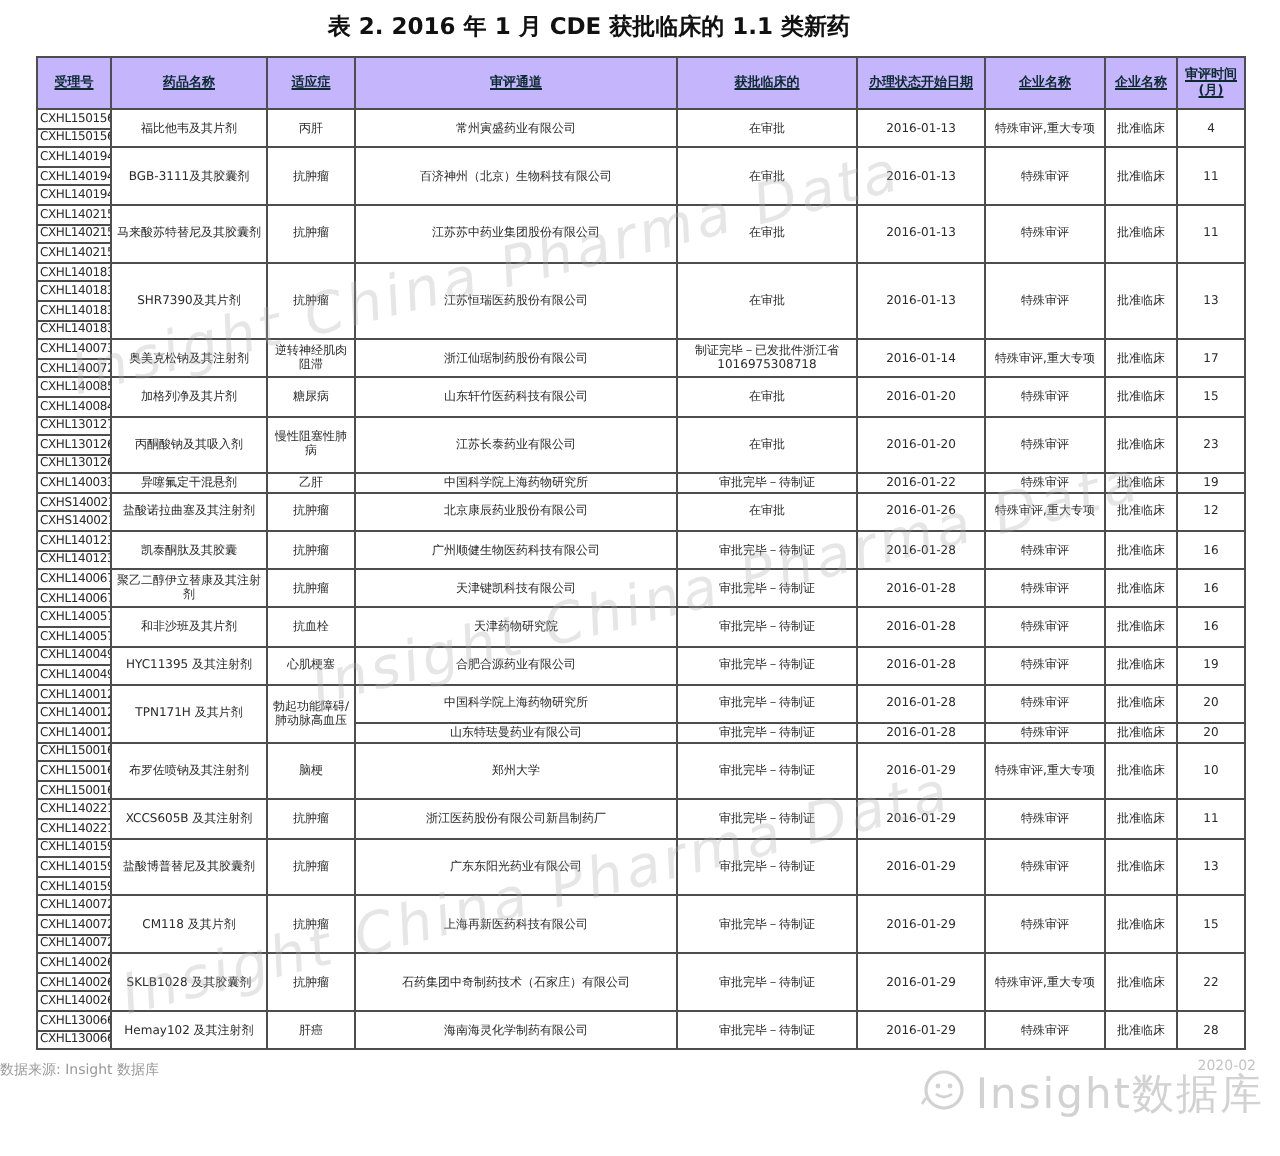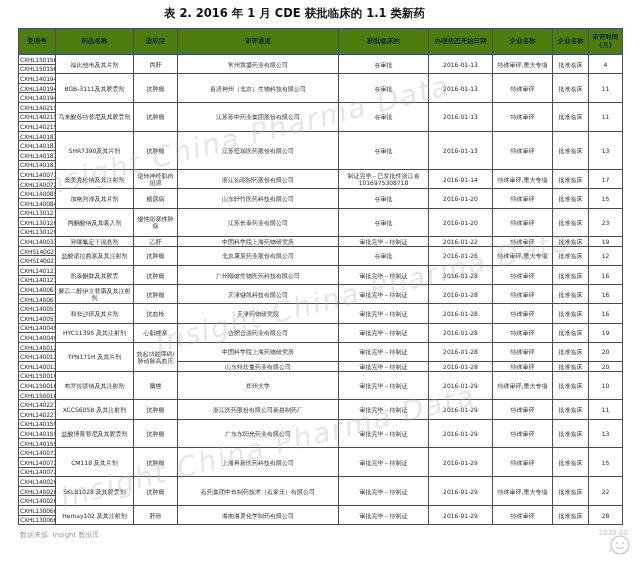--- a/index.html
+++ b/index.html
@@ -16,37 +16,37 @@
     position:absolute;left:18px;top:28px;width:604px;
     border-collapse:collapse;table-layout:fixed;
   }
   table.main th, table.main td{
     border:1px solid #4d4d4d;
     text-align:center;vertical-align:middle;
     padding:0 1px;box-sizing:border-box;
     overflow:hidden;
   }
   table.main th{
-    background:#4d7c0f;color:#0c2a30;font-size:6.5px;font-weight:bold;
-    height:26px;line-height:7.5px;
+    background:#c4b5fd;color:#0c2a30;font-size:6.5px;font-weight:bold;
+    height:26px;line-height:7.5px;text-decoration:underline;
   }
   table.main td{
     font-size:6px;line-height:7px;height:9.6px;color:#2a2a2a;
     background:transparent;
   }
   td.cell-acceptance-id{font-size:5.5px;letter-spacing:-0.2px;}
   td.cell-status{font-size:5.7px;}
   td.cell-review-months{font-size:6.2px;}
   .wm-diag{
     position:absolute;white-space:nowrap;pointer-events:none;
     font-size:28px;font-style:italic;color:rgba(172,172,172,0.30);
     transform:rotate(-14deg);z-index:5;letter-spacing:2px;
   }
   .src-note{
-    position:absolute;left:20px;top:530px;font-size:7px;color:#9a9a9a;
+    position:absolute;left:0;top:530px;font-size:7px;color:#9a9a9a;
   }
   .wm-brand{
     position:absolute;right:8px;top:533px;display:flex;align-items:center;
     gap:4px;z-index:6;
   }
   .wm-brand .brand-text{
     font-size:21px;color:#d2d2d2;letter-spacing:1px;
   }
   .wm-date{
     position:absolute;right:12px;top:529px;font-size:7px;color:#c4c4c4;z-index:6;
@@ -410,13 +410,14 @@
 <div class="wm-brand">
   <span>
     <svg width="24" height="24" viewBox="0 0 24 24">
       <circle cx="12" cy="12" r="9" fill="none" stroke="#d2d2d2" stroke-width="1.6"></circle>
       <circle cx="9" cy="10" r="1.2" fill="#d2d2d2"></circle>
       <circle cx="15" cy="10" r="1.2" fill="#d2d2d2"></circle>
       <path d="M8 14 q4 3 8 0" fill="none" stroke="#d2d2d2" stroke-width="1.4"></path>
       <path d="M3 16 l-2 3" fill="none" stroke="#d2d2d2" stroke-width="1.4"></path>
     </svg>
   </span>
+  <span class="brand-text">Insight数据库</span>
 </div>
 
 </body></html>

